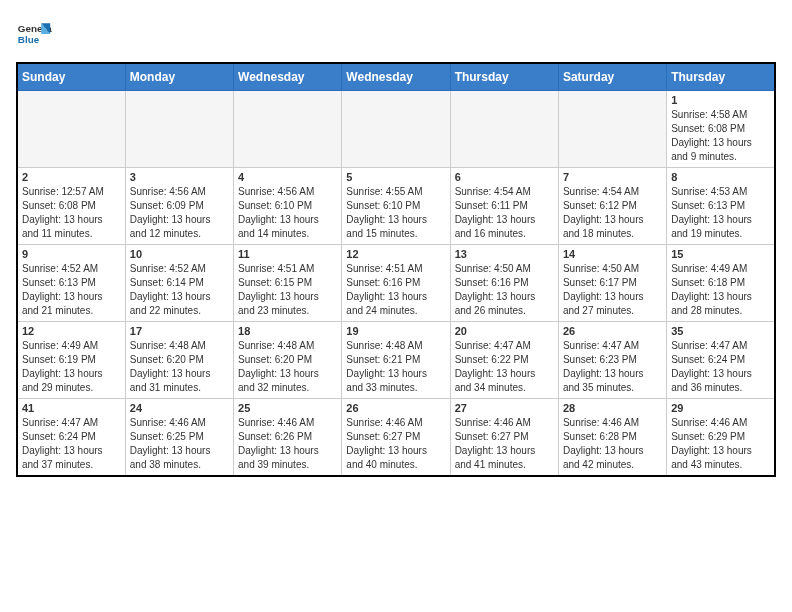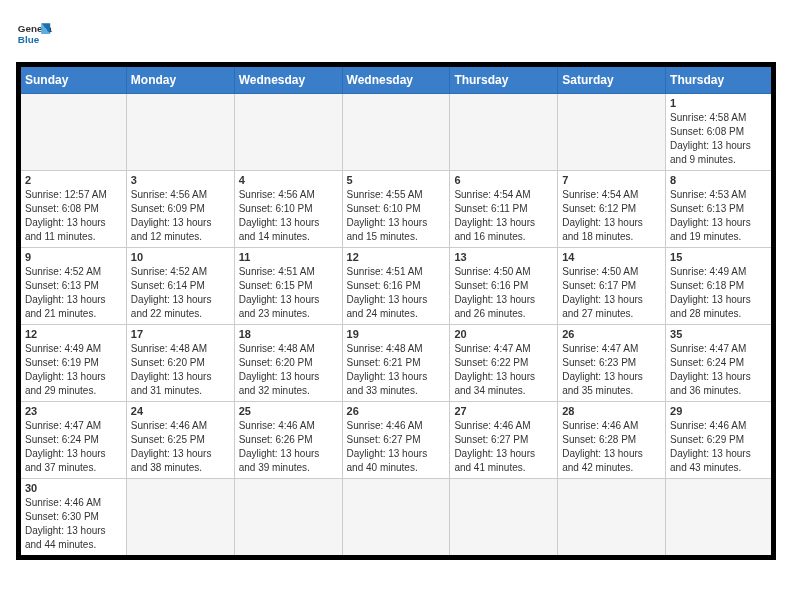--- a/index.html
+++ b/index.html
@@ -33,21 +33,21 @@
       font-weight: bold;
       color: #333;
     }
     .location-title {
       font-size: 14px;
       color: #555;
     }
     .calendar {
       width: 100%;
       border-collapse: collapse;
-      border: 5px solid #000000;
+      border: 2px solid #000000;
     }
     .calendar th {
       background-color: #3a7dc9;
       color: #fff;
       font-size: 12px;
       font-weight: bold;
       padding: 6px 4px;
       text-align: left;
       border: 1px solid #2a6db9;
     }
@@ -273,21 +273,21 @@
         <td>
           <span class="day-number">35</span>
           <div class="day-info" style="white-space: pre-line;">Sunrise: 4:47 AM
 Sunset: 6:24 PM
 Daylight: 13 hours
 and 36 minutes.</div>
         </td>
       </tr>
       <tr class="week-row">
         <td>
-          <span class="day-number">23</span>
+          <span class="day-number">41</span>
           <div class="day-info" style="white-space: pre-line;">Sunrise: 4:47 AM
 Sunset: 6:24 PM
 Daylight: 13 hours
 and 37 minutes.</div>
         </td>
         <td>
           <span class="day-number">24</span>
           <div class="day-info" style="white-space: pre-line;">Sunrise: 4:46 AM
 Sunset: 6:25 PM
 Daylight: 13 hours
@@ -321,30 +321,15 @@
 Daylight: 13 hours
 and 42 minutes.</div>
         </td>
         <td>
           <span class="day-number">29</span>
           <div class="day-info" style="white-space: pre-line;">Sunrise: 4:46 AM
 Sunset: 6:29 PM
 Daylight: 13 hours
 and 43 minutes.</div>
         </td>
-      </tr>
-      <tr class="week-row">
-        <td>
-          <span class="day-number">30</span>
-          <div class="day-info" style="white-space: pre-line;">Sunrise: 4:46 AM
-Sunset: 6:30 PM
-Daylight: 13 hours
-and 44 minutes.</div>
-        </td>
-        <td class="empty"></td>
-        <td class="empty"></td>
-        <td class="empty"></td>
-        <td class="empty"></td>
-        <td class="empty"></td>
-        <td class="empty"></td>
       </tr>
     </tbody>
 </table>
 
 </body></html>

